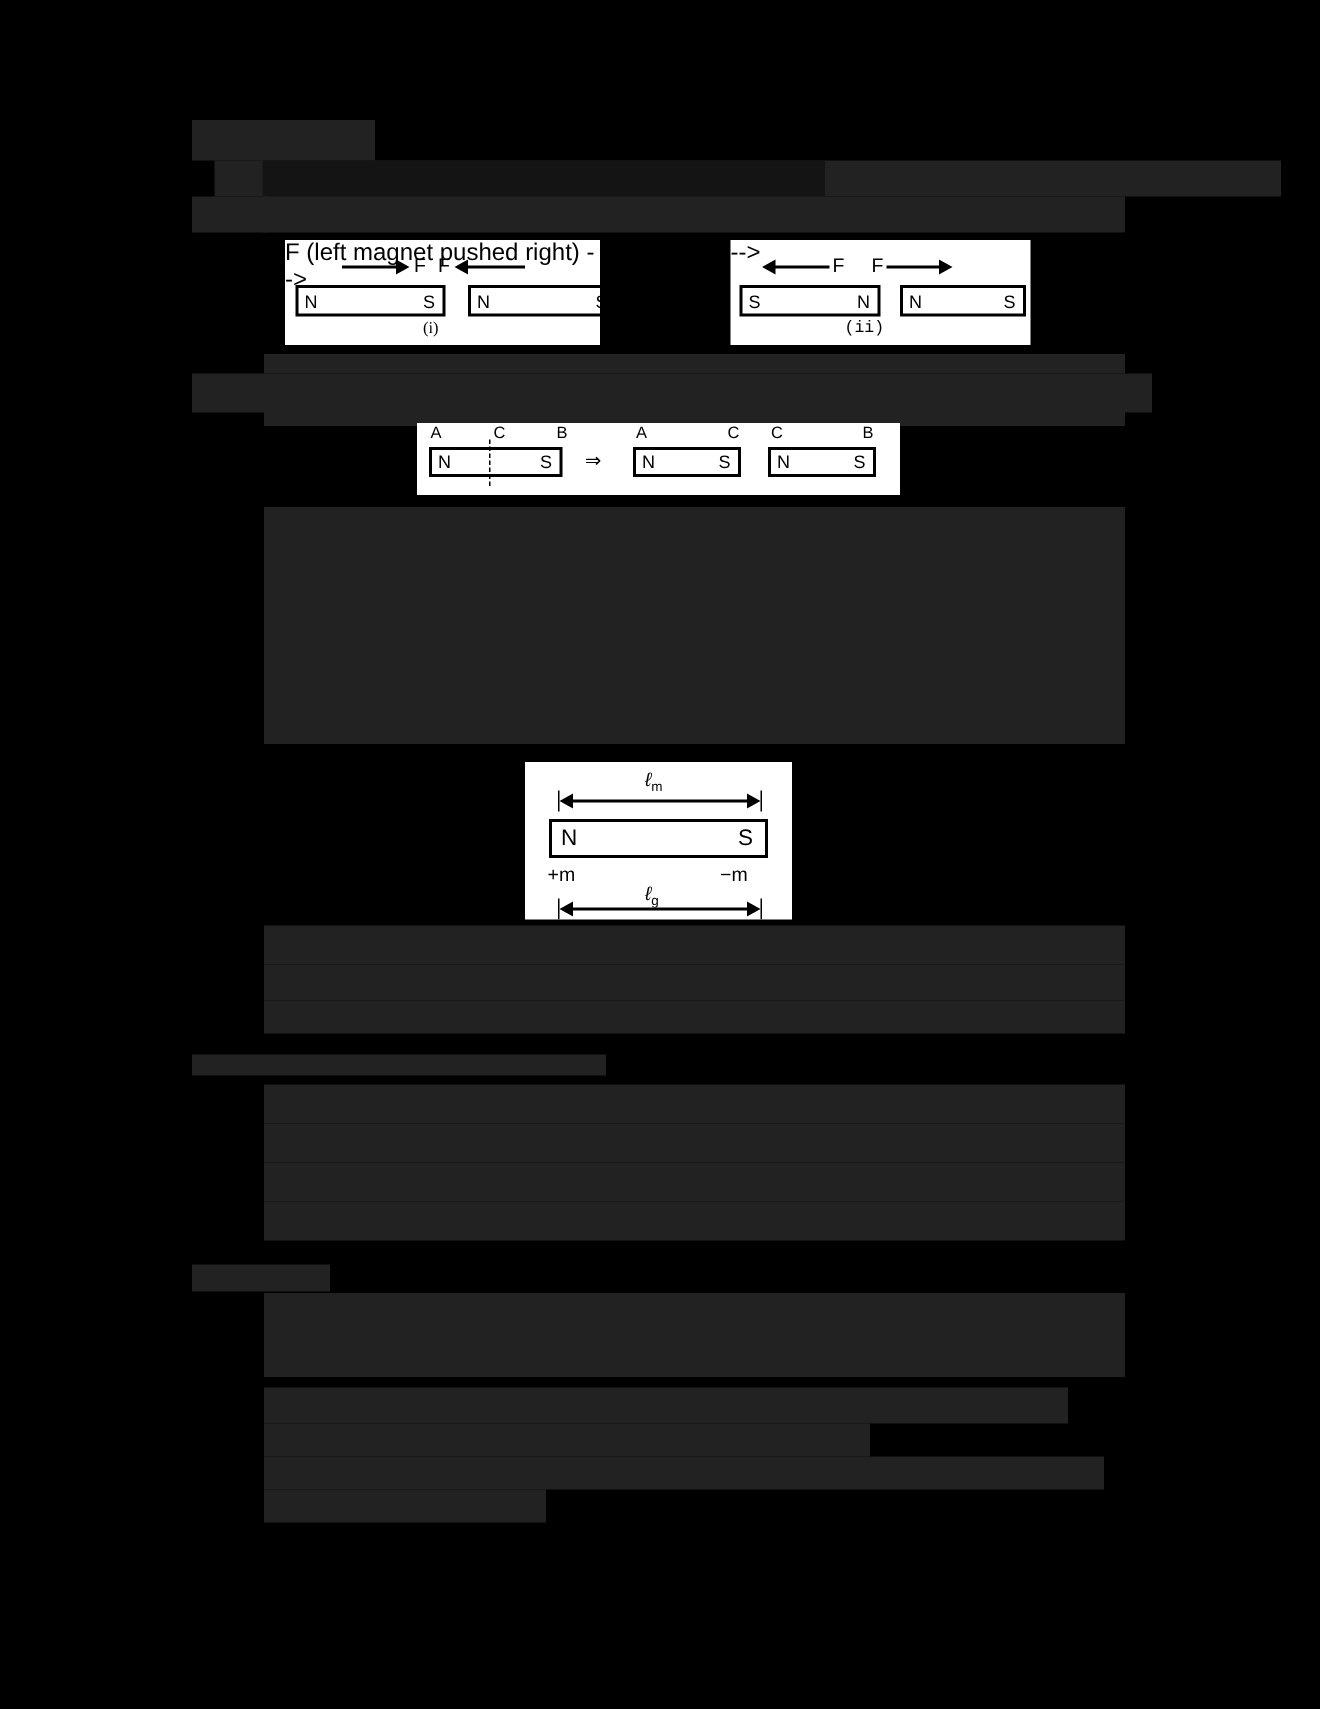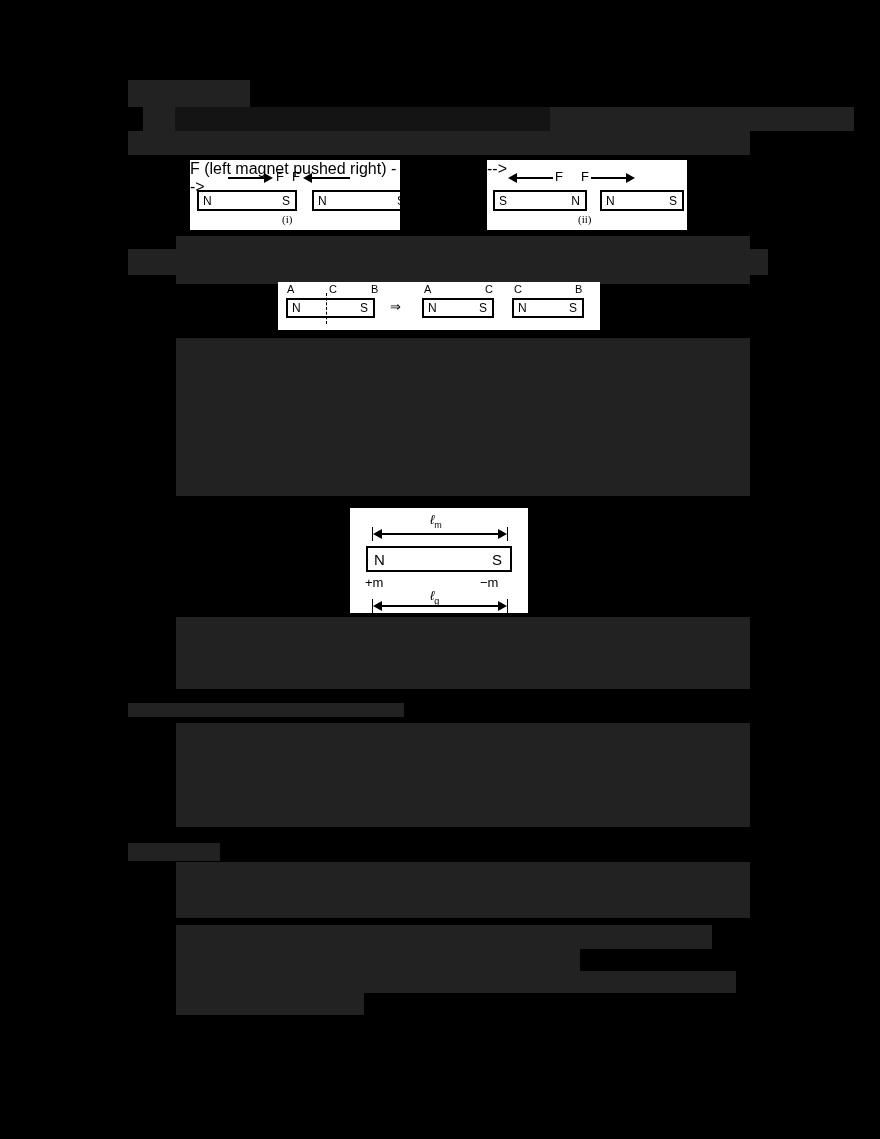--- a/index.html
+++ b/index.html
@@ -137,21 +137,21 @@
 
     <div class="magnet" style="left:6px;top:30px;width:94px;height:21px;">
       <span class="pole left">S</span>
       <span class="pole right">N</span>
     </div>
     <div class="magnet" style="left:113px;top:30px;width:84px;height:21px;">
       <span class="pole left">N</span>
       <span class="pole right">S</span>
     </div>
 
-    <div class="romanlbl" style="left:91px;top:54px;">(ii)</div>
+    <div class="romanlbl" style="left:76px;top:54px;font-family:Liberation Mono, monospace;">(ii)</div>
   </div>
 
   <div class="figbox" style="left:278px;top:282px;width:322px;height:48px;">
 
     <div class="lbl" style="left:9px;top:2px;">A</div>
     <div class="lbl" style="left:51px;top:2px;">C</div>
     <div class="lbl" style="left:93px;top:2px;">B</div>
 
     <div class="magnet" style="left:8px;top:16px;width:89px;height:20px;">
       <span class="pole left">N</span>

